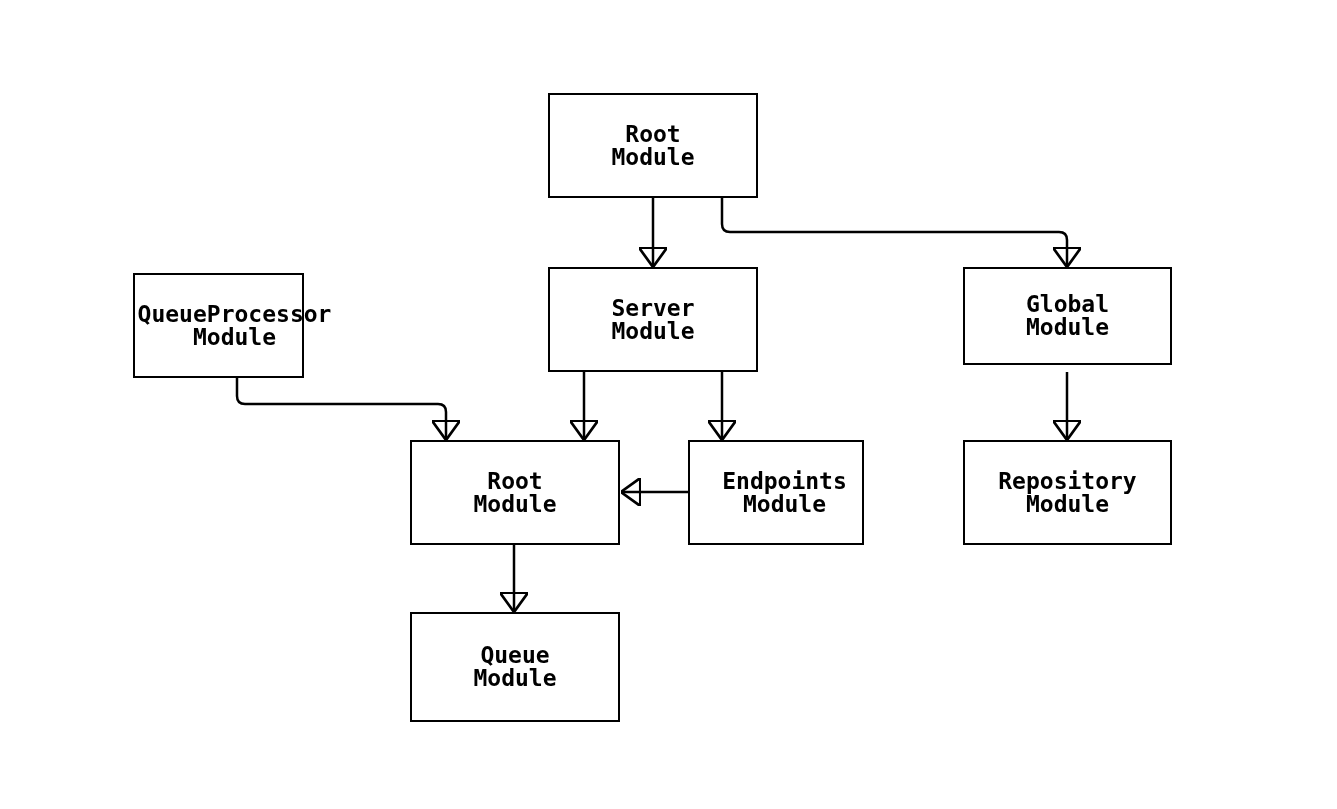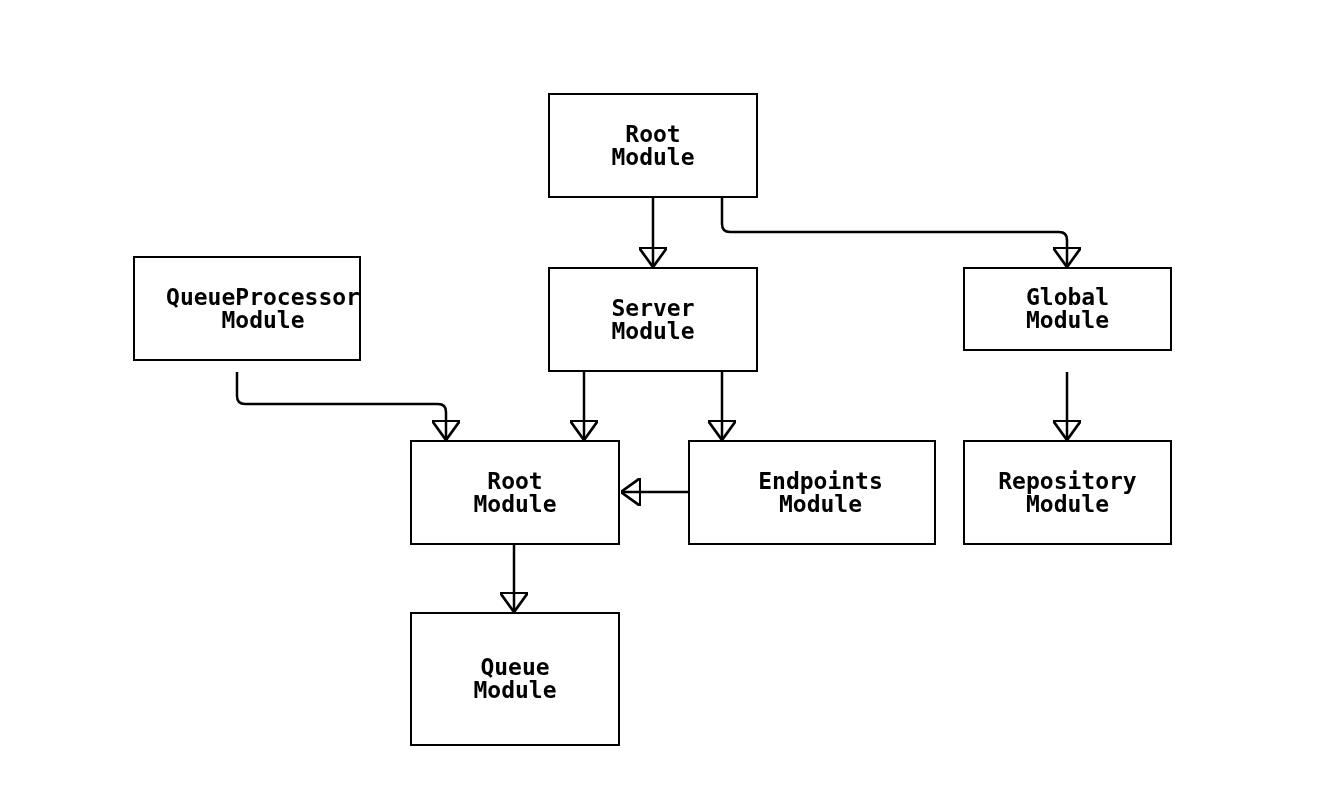--- a/index.html
+++ b/index.html
@@ -39,27 +39,27 @@
     align-items: center;
     justify-content: center;
     text-align: center;
     color: #000000;
     font-weight: bold;
     font-size: 23px;
     line-height: 23px;
     white-space: nowrap;
   }
   .n-root          { left: 548px; top: 93px;  width: 210px; height: 105px; }
-  .n-queueprocessor{ left: 133px; top: 256px; width: 228px; height: 105px; padding-left: 32px; }
+  .n-queueprocessor{ left: 133px; top: 273px; width: 171px; height: 105px; padding-left: 32px; }
   .n-server        { left: 548px; top: 267px; width: 210px; height: 105px; text-align: right; }
-  .n-global        { left: 963px; top: 267px; width: 209px; height: 84px; }
+  .n-global        { left: 963px; top: 267px; width: 209px; height: 98px; }
   .n-core          { left: 410px; top: 440px; width: 210px; height: 105px; }
-  .n-endpoints     { left: 688px; top: 440px; width: 248px; height: 105px; padding-left: 17px; }
+  .n-endpoints     { left: 688px; top: 440px; width: 176px; height: 105px; padding-left: 17px; }
   .n-repository    { left: 963px; top: 440px; width: 209px; height: 105px; }
-  .n-queue         { left: 410px; top: 612px; width: 210px; height: 134px; }
+  .n-queue         { left: 410px; top: 612px; width: 210px; height: 110px; }
 </style>
 </head>
 <body>
 
 <div class="canvas">
 
   <svg class="edges-layer" viewBox="0 0 1337 809" xmlns="http://www.w3.org/2000/svg">
     <defs>
       <marker id="arrow" markerUnits="userSpaceOnUse" markerWidth="20" markerHeight="28" viewBox="0 0 18 26" refX="17" refY="13" orient="auto">
         <path d="M 0 0 L 18 13 L 0 26 Z" fill="#000000" stroke="none"></path>

